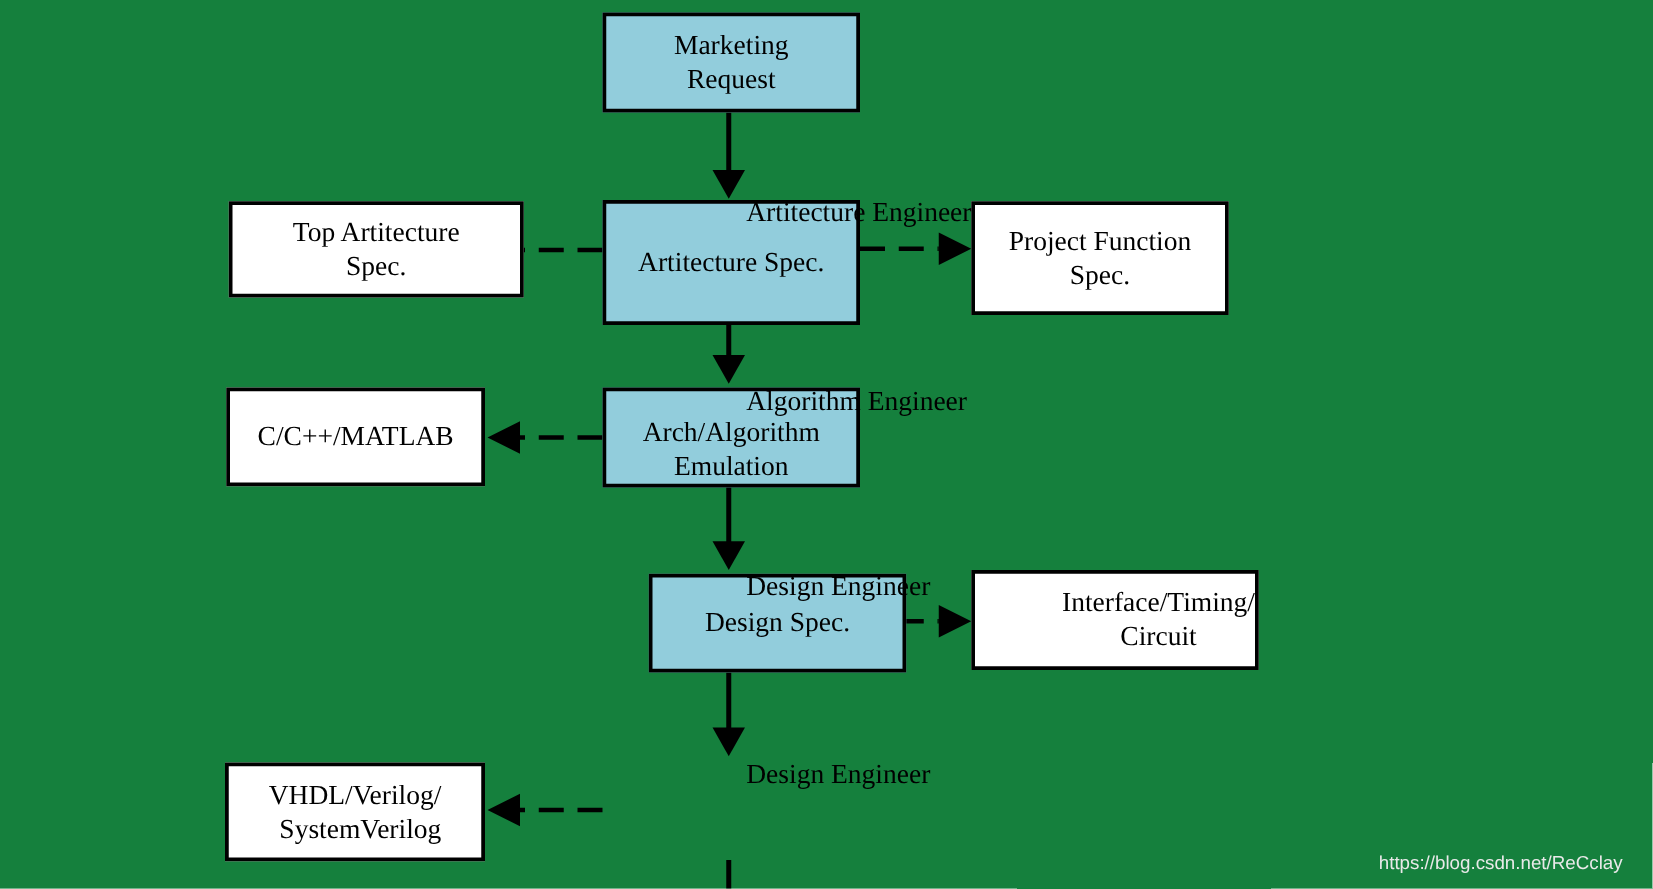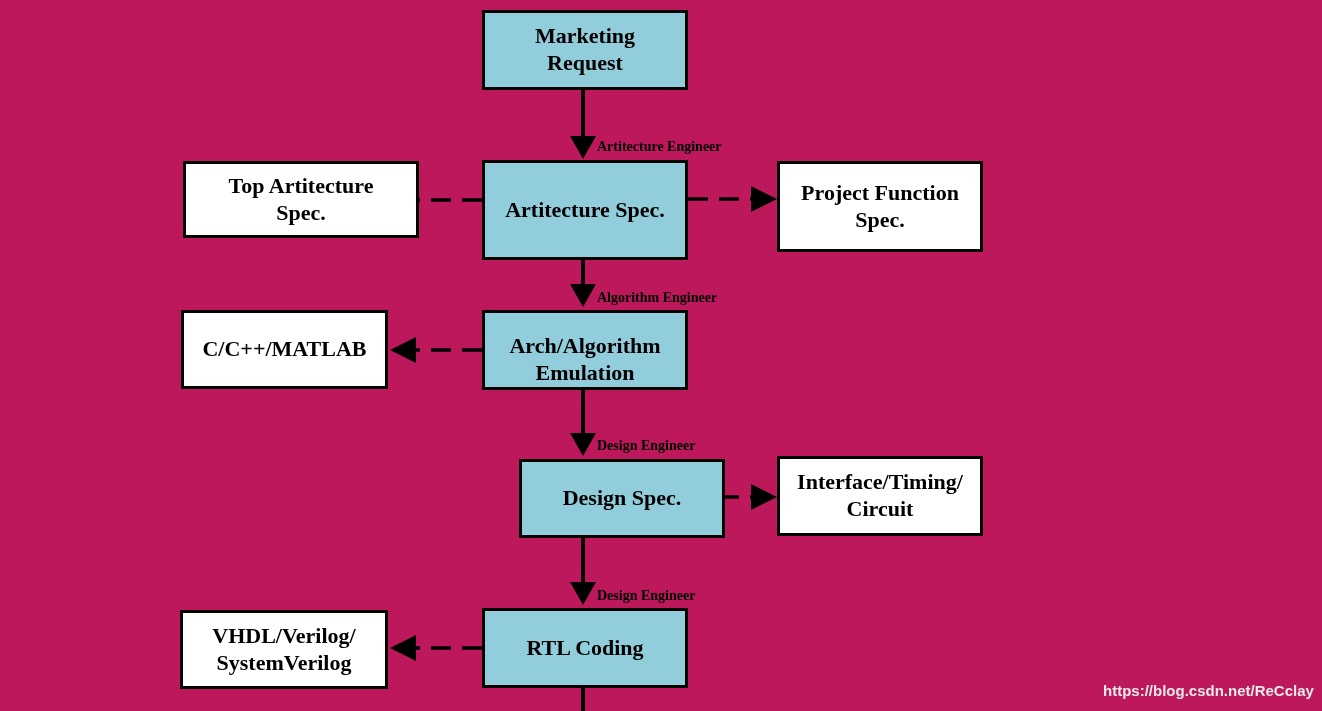--- a/index.html
+++ b/index.html
@@ -1,24 +1,23 @@
 <!DOCTYPE html>
 <html style="--process-fill: #92CDDC; --artifact-fill: #FFFFFF; --line: #000000; --watermark-color: #E9E9E9;"><head>
 <meta charset="utf-8">
 <style>
   html, body { margin: 0; padding: 0; background: #ffffff; }
   .canvas {
     position: relative;
     width: 1322px;
     height: 711px;
-    background: #be185d;
+    background: #15803d;
     overflow: hidden;
     font-family: "Liberation Serif", "DejaVu Serif", serif;
     color: #000000;
-    font-weight: bold;
   }
   .connector-layer {
     position: absolute;
     left: 0; top: 0;
     width: 1322px; height: 711px;
     pointer-events: none;
   }
   .node {
     position: absolute;
     box-sizing: border-box;
@@ -28,23 +27,24 @@
     justify-content: center;
     text-align: center;
     font-size: 22px;
     line-height: 1.22;
   }
   .node .node-label { white-space: pre-line; }
   .node.process { background: var(--process-fill, #92CDDC); }
   .node.artifact { background: var(--artifact-fill, #ffffff); }
   .edge-label {
     position: absolute;
-    font-size: 14px;
+    font-size: 22px;
     white-space: nowrap;
     transform: translateY(-50%);
+    margin-top: 23px;
   }
   .watermark {
     position: absolute;
     left: 1103px;
     top: 682px;
     font-family: "Liberation Sans", "DejaVu Sans", sans-serif;
     font-size: 15px;
     color: var(--watermark-color, #e9e9e9);
     white-space: nowrap;
   }
@@ -105,41 +105,38 @@
   <div class="node process" style="left:482px; top:160px; width:206px; height:100px;">
     <span class="node-label">Artitecture Spec.</span>
   </div>
   <div class="node process" style="left:482px; top:310px; width:206px; height:80px;align-items:flex-end;">
     <span class="node-label">Arch/Algorithm
 Emulation</span>
   </div>
   <div class="node process" style="left:482px; top:459px; width:206px; height:79px;margin-left:37px;">
     <span class="node-label">Design Spec.</span>
   </div>
-  <div class="node process" style="left:482px; top:608px; width:206px; height:80px;">
-    <span class="node-label">RTL Coding</span>
-  </div>
 
   <div class="node artifact" style="left:183px; top:161px; width:236px; height:77px;">
     <span class="node-label">Top Artitecture
 Spec.</span>
   </div>
   <div class="node artifact" style="left:181px; top:310px; width:207px; height:79px;">
     <span class="node-label">C/C++/MATLAB</span>
   </div>
-  <div class="node artifact" style="left:180px; top:610px; width:208px; height:79px;">
+  <div class="node artifact" style="left:180px; top:610px; width:208px; height:79px;text-align:right;">
     <span class="node-label">VHDL/Verilog/
 SystemVerilog</span>
   </div>
 
   <div class="node artifact" style="left:777px; top:161px; width:206px; height:91px;">
     <span class="node-label">Project Function
 Spec.</span>
   </div>
-  <div class="node artifact" style="left:777px; top:456px; width:206px; height:80px;">
+  <div class="node artifact" style="left:777px; top:456px; width:230px; height:80px;justify-content:flex-end;">
     <span class="node-label">Interface/Timing/
 Circuit</span>
   </div>
 
   <div class="edge-label" style="left:597px; top:147px;">Artitecture Engineer</div>
   <div class="edge-label" style="left:597px; top:298px;">Algorithm Engineer</div>
   <div class="edge-label" style="left:597px; top:446px;">Design Engineer</div>
   <div class="edge-label" style="left:597px; top:596px;">Design Engineer</div>
 
   <div class="watermark">https://blog.csdn.net/ReCclay</div>

